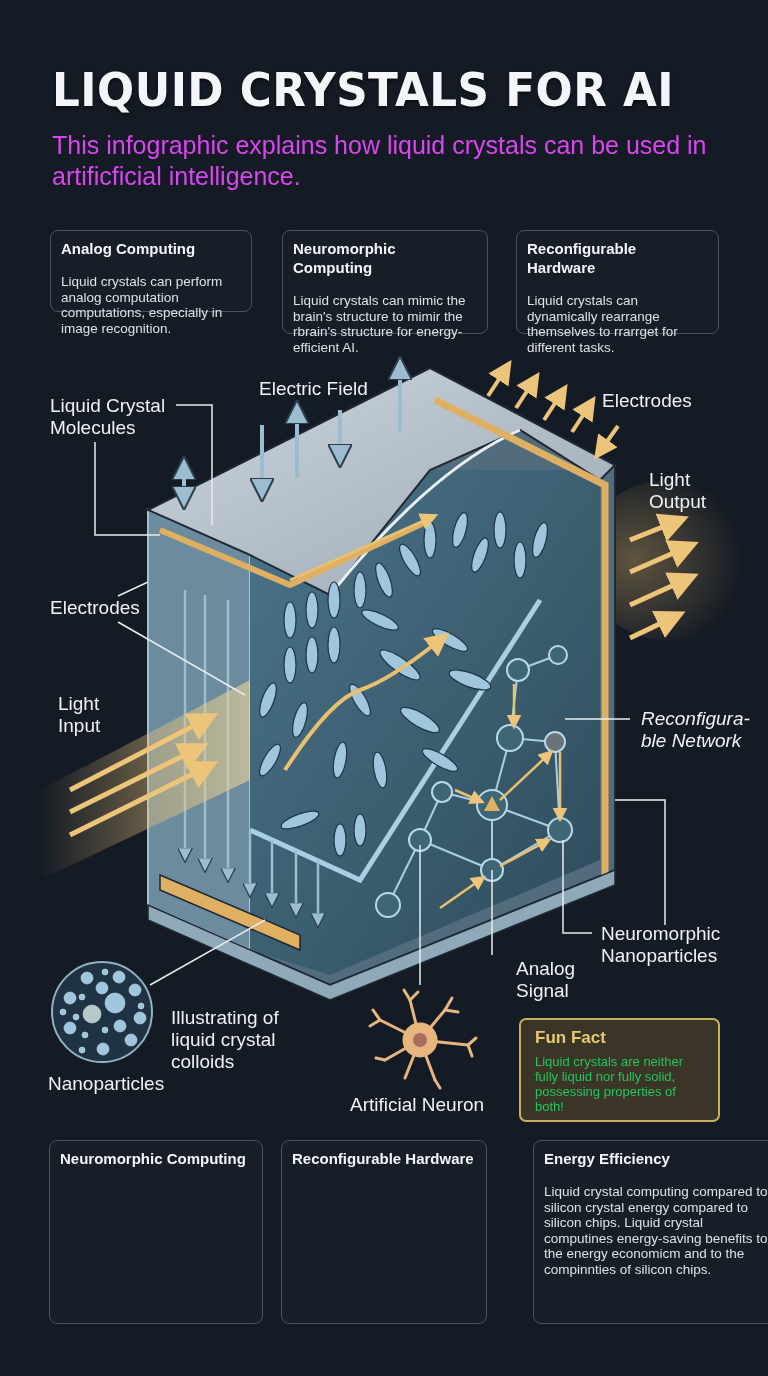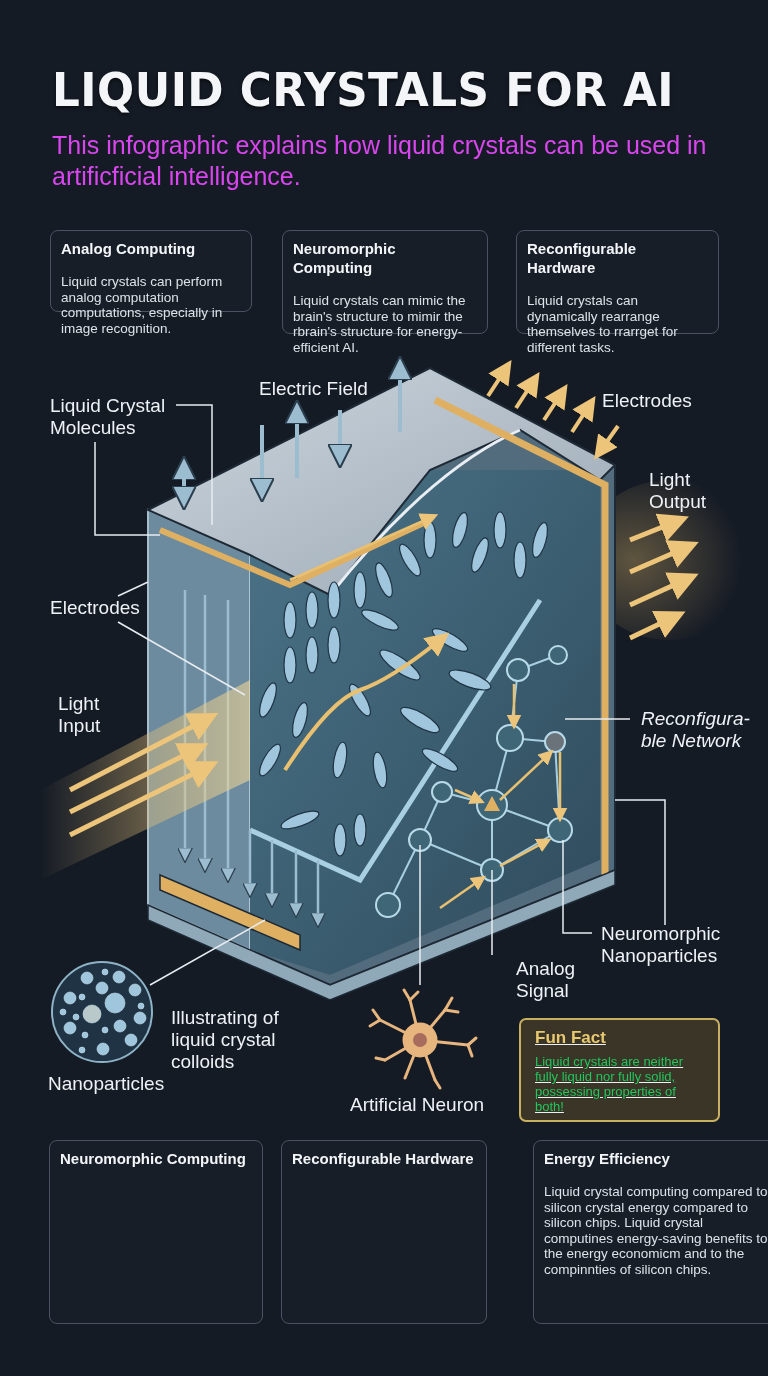--- a/index.html
+++ b/index.html
@@ -22,21 +22,21 @@
     position: absolute; border: 1px solid #4a5261; border-radius: 8px;
     background: rgba(24,30,41,0.85); padding: 8px 10px;
   }
   .card h3 { font-size: 15px; font-weight: bold; color: #f3f5f8; margin-bottom: 2px; line-height: 19px; }
   .card p { font-size: 13.5px; line-height: 15.5px; color: #dde2e8; margin-top: 16px; }
 
   .lbl { position: absolute; font-size: 19px; line-height: 22px; color: #eef1f5; }
 
   .funfact {
     position: absolute; left: 519px; top: 1018px; width: 201px; height: 104px;
-    border: 2px solid #c8b060; border-radius: 7px; background: #3a3526; padding: 8px 14px; text-decoration: underline;
+    border: 2px solid #c8b060; border-radius: 7px; background: #3a3526; padding: 8px 14px;
   }
   .funfact h3 { font-size: 17px; color: #e8c870; font-weight: bold; margin-bottom: 6px; }
   .funfact p { font-size: 13px; line-height: 15px; color: #22c55e; }
 
   svg.diagram { position: absolute; left: 0; top: 0; }
 </style>
 </head>
 <body>
 
 <div class="title">LIQUID CRYSTALS FOR AI</div>

